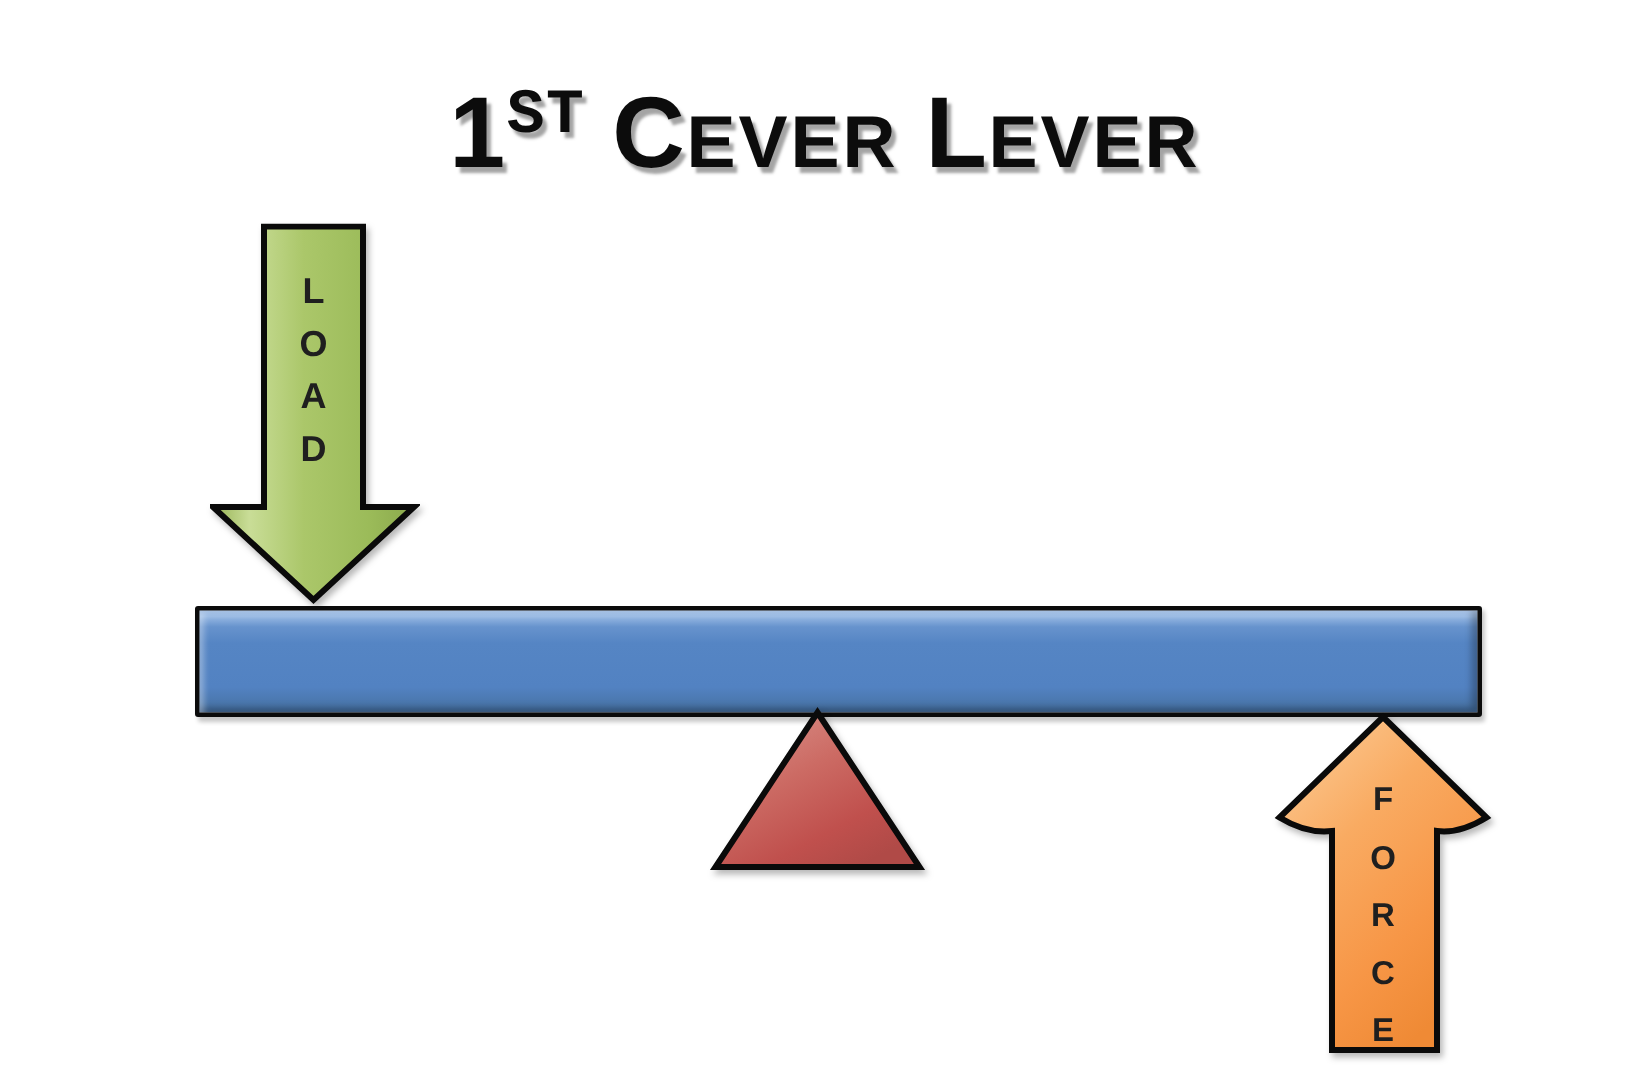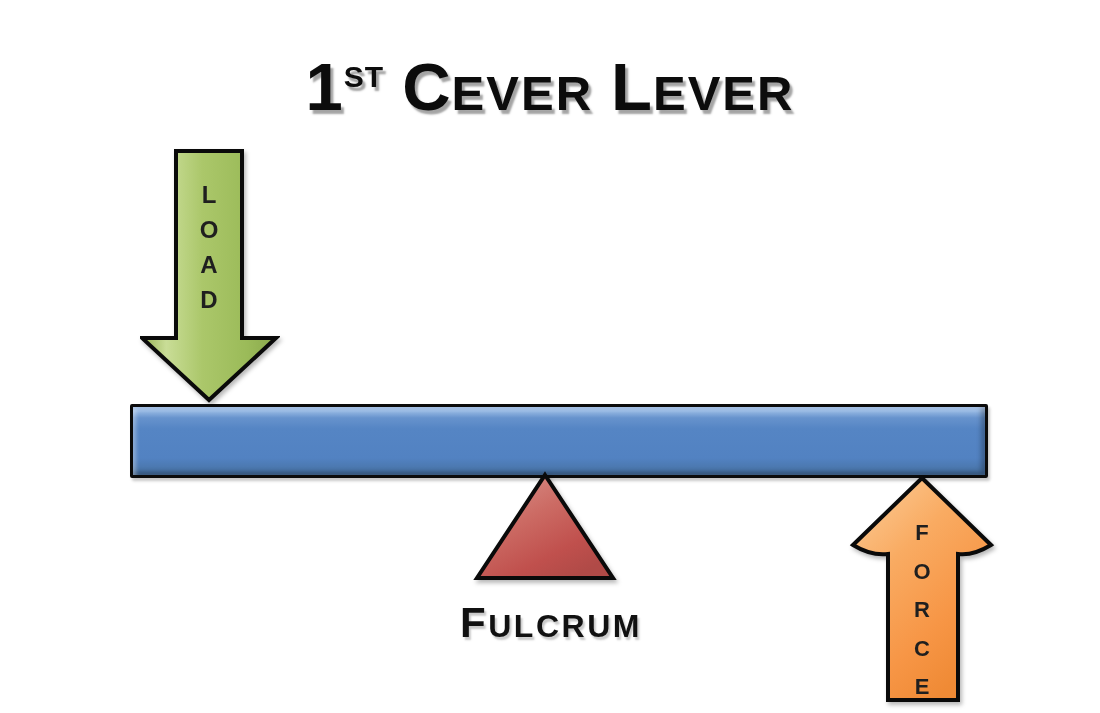--- a/index.html
+++ b/index.html
@@ -10,21 +10,21 @@
 
   
   .title{
     position:absolute;top:40px;left:0;width:100%;text-align:center;
     font-size:67px;font-weight:700;color:#0c0c0c;line-height:74px;
     text-shadow:3px 4px 2px rgba(90,90,90,0.55);
     white-space:nowrap;
   }
   .t-big{font-size:67px;letter-spacing:1px;}
   .t-small{font-size:49px;letter-spacing:2px;}
-  .t-sup{font-size:30px;vertical-align:super;letter-spacing:1px;}
+  .t-sup{font-size:42px;vertical-align:super;letter-spacing:1px;font-family:Liberation Mono, monospace;}
   .t-gap{display:inline-block;width:18px;}
 
   
   .shape-svg{position:absolute;filter:drop-shadow(2px 3px 2px rgba(0,0,0,0.28));}
   .load-arrow{left:140px;top:149px;}
   .fulcrum-tri{left:473px;top:471px;}
   .force-arrow{left:849px;top:474px;}
 
   .beam{
     position:absolute;left:130px;top:404px;width:852px;height:68px;
@@ -82,23 +82,20 @@
     <defs>
       <linearGradient id="gRed" x1="0" y1="0" x2="0.7" y2="1">
         <stop offset="0" stop-color="#db968f"></stop>
         <stop offset="0.45" stop-color="#cc6b64"></stop>
         <stop offset="0.78" stop-color="#c0504d"></stop>
         <stop offset="1" stop-color="#b04a47"></stop>
       </linearGradient>
     </defs>
     <path d="M72,4 L140,107 L4,107 Z" fill="url(#gRed)" stroke="#0a0a0a" stroke-width="4" stroke-linejoin="miter"></path>
   </svg>
-  <div class="fulcrum-label">
-    <span class="f-big">F</span><span class="f-small">ULCRUM</span>
-  </div>
 
   <svg class="shape-svg force-arrow" width="148" height="230" viewBox="0 0 148 230">
     <defs>
       <linearGradient id="gOrange" x1="0" y1="0" x2="0.6" y2="1">
         <stop offset="0" stop-color="#fccf9c"></stop>
         <stop offset="0.4" stop-color="#f9ab62"></stop>
         <stop offset="0.75" stop-color="#f79646"></stop>
         <stop offset="1" stop-color="#ef8a35"></stop>
       </linearGradient>
     </defs>

